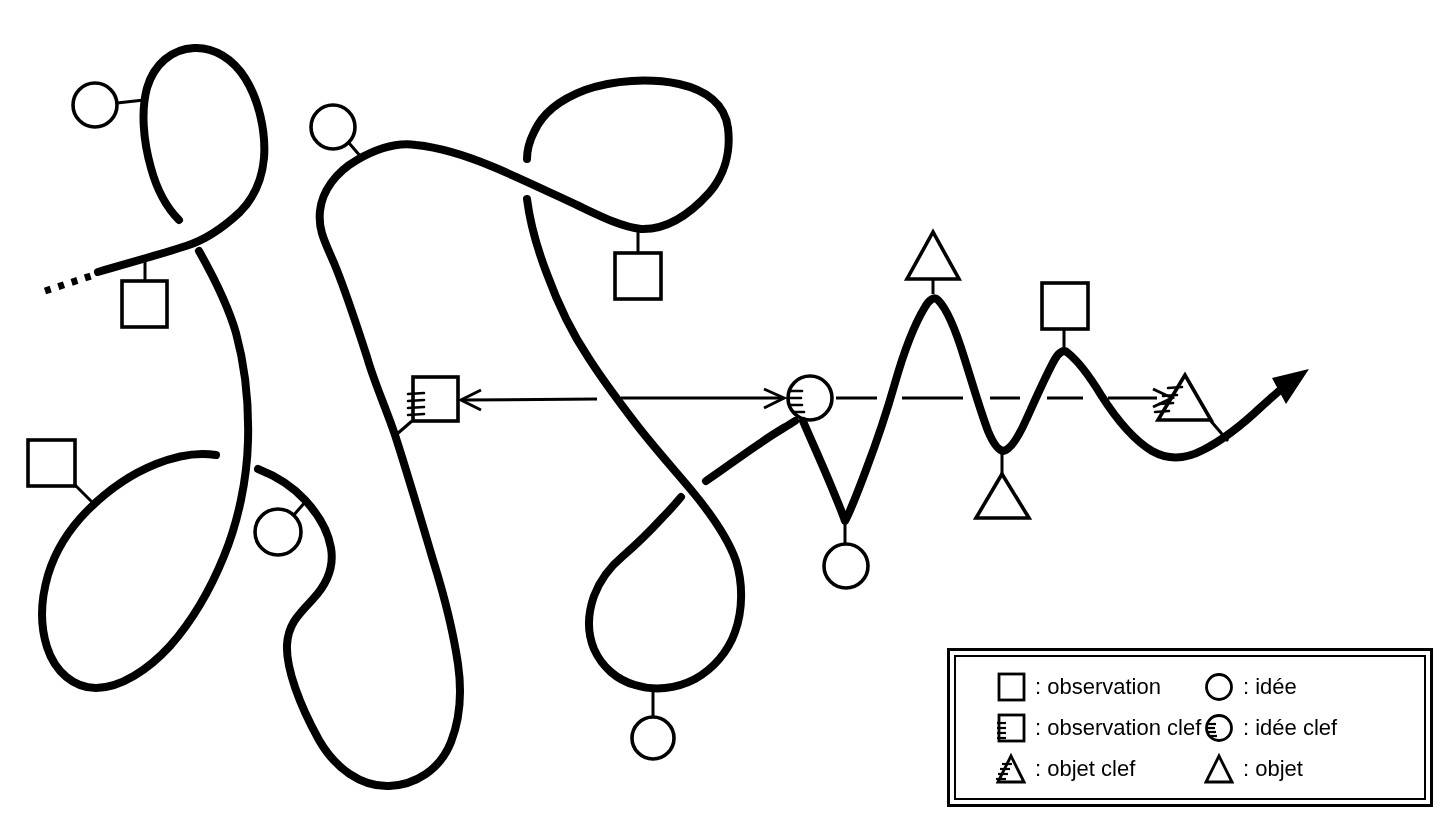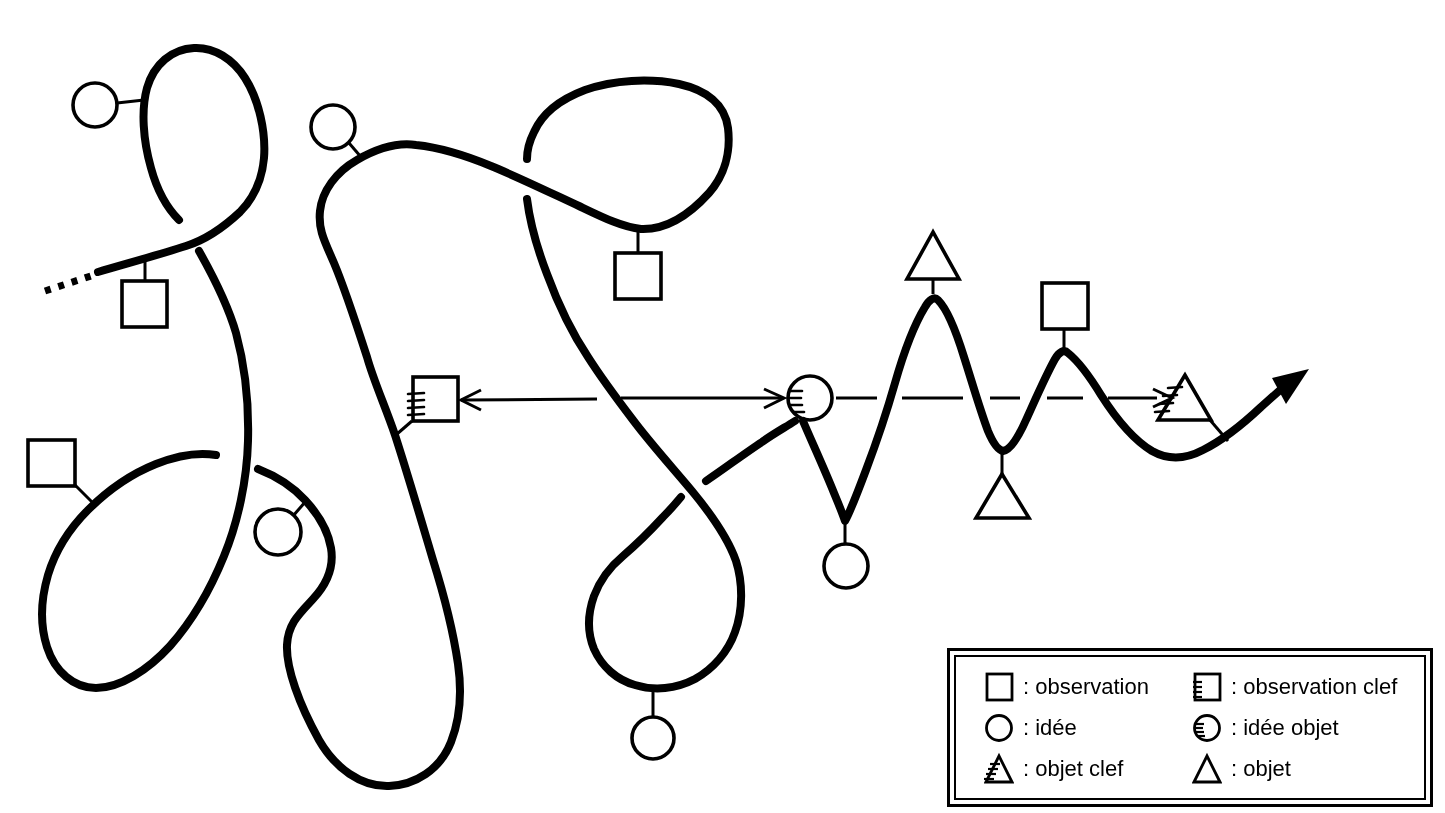--- a/index.html
+++ b/index.html
@@ -18,21 +18,21 @@
   .tick{stroke-width:2.6;stroke-linecap:round;}
   .legend{
     position:absolute;left:947px;top:648px;width:486px;height:159px;
     box-sizing:border-box;border:3.5px solid #000;background:#fff;padding:4px;
   }
   .legend-inner{
     box-sizing:border-box;width:100%;height:100%;
     border:2.5px solid #000;
     display:grid;grid-template-columns:208px 1fr;
     align-content:center;row-gap:7px;
-    padding-left:28px;
+    padding-left:40px;
   }
   .legend-item{display:flex;align-items:center;gap:9px;}
   .legend-item span{font-size:22px;line-height:1;color:#000;white-space:nowrap;}
   .legend-item svg{flex:0 0 auto;}
 </style>
 </head>
 <body>
 
 <div class="canvas">
 
@@ -217,45 +217,45 @@
 
       <div class="legend-item">
         <svg width="30" height="34">
           <rect x="3" y="4" width="25" height="26" class="stroke" stroke-width="2.8"></rect>
         </svg>
         <span>: observation</span>
       </div>
 
       <div class="legend-item">
         <svg width="30" height="34">
+          <circle cx="15" cy="17" r="12.5" class="stroke" stroke-width="2.8"></circle>
+        </svg>
+        <span>: idée</span>
+      </div>
+
+      <div class="legend-item">
+        <svg width="30" height="34">
           <rect x="3" y="4" width="25" height="26" class="stroke" stroke-width="2.8"></rect>
           <line x1="1" y1="12" x2="10" y2="12" class="stroke" stroke-width="2.2"></line>
           <line x1="1" y1="17" x2="10" y2="17" class="stroke" stroke-width="2.2"></line>
           <line x1="1" y1="22" x2="10" y2="22" class="stroke" stroke-width="2.2"></line>
           <line x1="1" y1="27" x2="10" y2="27" class="stroke" stroke-width="2.2"></line>
         </svg>
         <span>: observation clef</span>
       </div>
 
       <div class="legend-item">
         <svg width="30" height="34">
           <circle cx="15" cy="17" r="12.5" class="stroke" stroke-width="2.8"></circle>
-        </svg>
-        <span>: idée</span>
-      </div>
-
-      <div class="legend-item">
-        <svg width="30" height="34">
-          <circle cx="15" cy="17" r="12.5" class="stroke" stroke-width="2.8"></circle>
           <line x1="4" y1="13" x2="12" y2="13" class="stroke" stroke-width="2.2"></line>
           <line x1="3" y1="17" x2="11" y2="17" class="stroke" stroke-width="2.2"></line>
           <line x1="4" y1="21" x2="12" y2="21" class="stroke" stroke-width="2.2"></line>
           <line x1="6" y1="25" x2="13" y2="25" class="stroke" stroke-width="2.2"></line>
         </svg>
-        <span>: idée objet</span>
+        <span>: idée clef</span>
       </div>
 
       <div class="legend-item">
         <svg width="30" height="34">
           <polygon points="15,4 2,30 28,30" class="stroke" stroke-width="2.8"></polygon>
           <line x1="6" y1="12" x2="16" y2="12" class="stroke" stroke-width="2.2"></line>
           <line x1="4" y1="17" x2="14" y2="17" class="stroke" stroke-width="2.2"></line>
           <line x1="2" y1="22" x2="12" y2="22" class="stroke" stroke-width="2.2"></line>
           <line x1="0" y1="27" x2="10" y2="27" class="stroke" stroke-width="2.2"></line>
         </svg>

